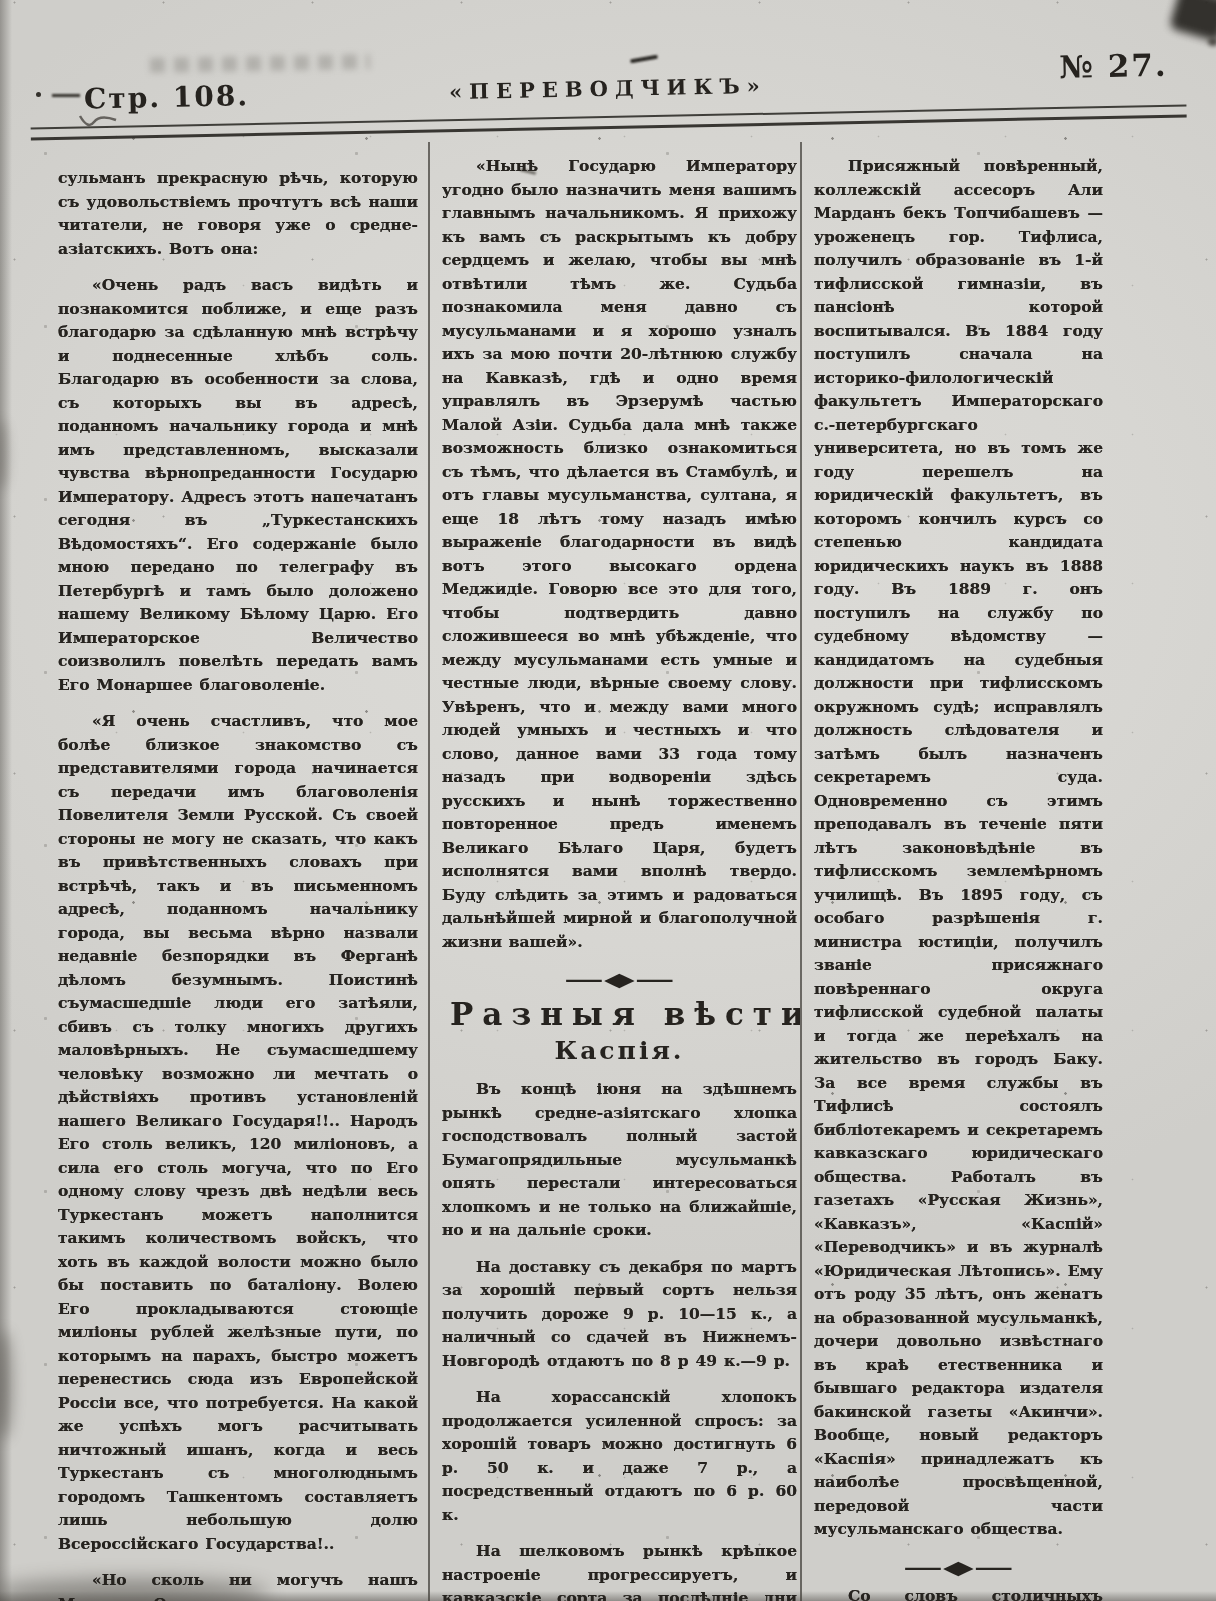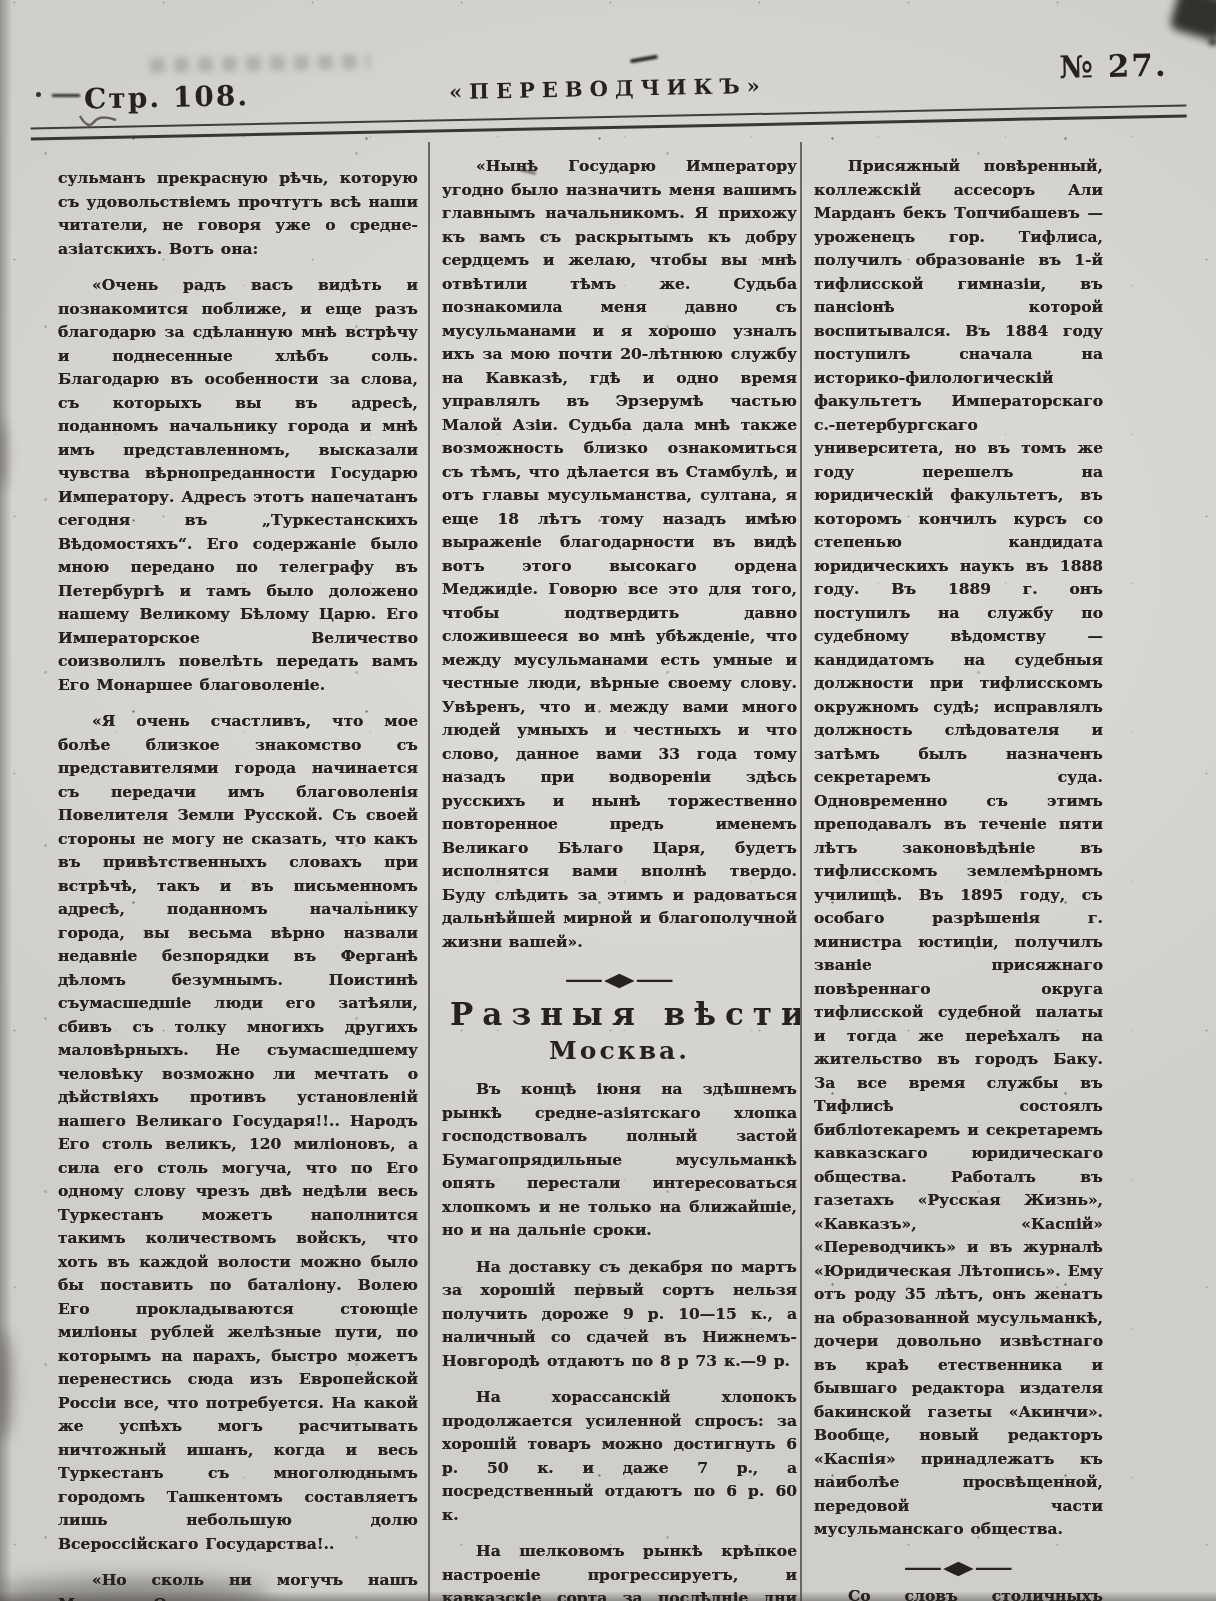--- a/index.html
+++ b/index.html
@@ -125,23 +125,23 @@
       <p class="body-par no-indent">сульманъ прекрасную рѣчь, которую съ удовольствіемъ прочтутъ всѣ наши читатели, не говоря уже о средне-азіатскихъ. Вотъ она:</p>
       <p class="body-par">«Очень радъ васъ видѣть и познакомится поближе, и еще разъ благодарю за сдѣланную мнѣ встрѣчу и поднесенные хлѣбъ соль. Благодарю въ особенности за слова, съ которыхъ вы въ адресѣ, поданномъ начальнику города и мнѣ имъ представленномъ, высказали чувства вѣрнопреданности Государю Императору. Адресъ этотъ напечатанъ сегодня въ „Туркестанскихъ Вѣдомостяхъ“. Его содержаніе было мною передано по телеграфу въ Петербургѣ и тамъ было доложено нашему Великому Бѣлому Царю. Его Императорское Величество соизволилъ повелѣть передать вамъ Его Монаршее благоволеніе.</p>
       <p class="body-par">«Я очень счастливъ, что мое болѣе близкое знакомство съ представителями города начинается съ передачи имъ благоволенія Повелителя Земли Русской. Съ своей стороны не могу не сказать, что какъ въ привѣтственныхъ словахъ при встрѣчѣ, такъ и въ письменномъ адресѣ, поданномъ начальнику города, вы весьма вѣрно назвали недавніе безпорядки въ Ферганѣ дѣломъ безумнымъ. Поистинѣ съумасшедшіе люди его затѣяли, сбивъ съ толку многихъ другихъ маловѣрныхъ. Не съумасшедшему человѣку возможно ли мечтать о дѣйствіяхъ противъ установленій нашего Великаго Государя!!.. Народъ Его столь великъ, 120 миліоновъ, а сила его столь могуча, что по Его одному слову чрезъ двѣ недѣли весь Туркестанъ можетъ наполнится такимъ количествомъ войскъ, что хоть въ каждой волости можно было бы поставить по баталіону. Волею Его прокладываются стоющіе миліоны рублей желѣзные пути, по которымъ на парахъ, быстро можетъ перенестись сюда изъ Европейской Россіи все, что потребуется. На какой же успѣхъ могъ расчитывать ничтожный ишанъ, когда и весь Туркестанъ съ многолюднымъ городомъ Ташкентомъ составляетъ лишь небольшую долю Всероссійскаго Государства!..</p>
       <p class="body-par">«Но сколь ни могучъ нашъ Монархъ, Онъ прежде всего желаетъ, чтобы Его подданные всѣхъ происхожденій и вѣроисповѣданій жили мирно и дружно, работая и богатѣя на пользу свою и своихъ семействъ. Богъ у всѣхъ одинъ, молится же всѣ народности могутъ свободно по-своему, лишь бы молитва шла къ испрошенію благъ мирной жизни Десятки лѣтъ доказали вамъ, насколько русскія власти относятся къ вамъ по братски и не вмѣшиваются въ порядокъ вашей жизни домашней.</p>
     </div>
 
     <div class="col col-2">
       <p class="body-par">«Нынѣ Государю Императору угодно было назначить меня вашимъ главнымъ начальникомъ. Я прихожу къ вамъ съ раскрытымъ къ добру сердцемъ и желаю, чтобы вы мнѣ отвѣтили тѣмъ же. Судьба познакомила меня давно съ мусульманами и я хорошо узналъ ихъ за мою почти 20-лѣтнюю службу на Кавказѣ, гдѣ и одно время управлялъ въ Эрзерумѣ частью Малой Азіи. Судьба дала мнѣ также возможность близко ознакомиться съ тѣмъ, что дѣлается въ Стамбулѣ, и отъ главы мусульманства, султана, я еще 18 лѣтъ тому назадъ имѣю выраженіе благодарности въ видѣ вотъ этого высокаго ордена Меджидіе. Говорю все это для того, чтобы подтвердить давно сложившееся во мнѣ убѣжденіе, что между мусульманами есть умные и честные люди, вѣрные своему слову. Увѣренъ, что и между вами много людей умныхъ и честныхъ и что слово, данное вами 33 года тому назадъ при водвореніи здѣсь русскихъ и нынѣ торжественно повторенное предъ именемъ Великаго Бѣлаго Царя, будетъ исполнятся вами вполнѣ твердо. Буду слѣдить за этимъ и радоваться дальнѣйшей мирной и благополучной жизни вашей».</p>
       <div class="divider"><span class="orn">—◆—</span></div>
       <div class="h-section">Разныя вѣсти.</div>
-      <div class="h-city">Москва.</div>
+      <div class="h-city">Каспія.</div>
       <p class="body-par">Въ концѣ іюня на здѣшнемъ рынкѣ средне-азіятскаго хлопка господствовалъ полный застой Бумагопрядильные мусульманкѣ опять перестали интересоваться хлопкомъ и не только на ближайшіе, но и на дальніе сроки.</p>
-      <p class="body-par">На доставку съ декабря по мартъ за хорошій первый сортъ нельзя получить дороже 9 р. 10—15 к., а наличный со сдачей въ Нижнемъ-Новгородѣ отдаютъ по 8 р 73 к.—9 р.</p>
+      <p class="body-par">На доставку съ декабря по мартъ за хорошій первый сортъ нельзя получить дороже 9 р. 10—15 к., а наличный со сдачей въ Нижнемъ-Новгородѣ отдаютъ по 8 р 49 к.—9 р.</p>
       <p class="body-par">На хорассанскій хлопокъ продолжается усиленной спросъ: за хорошій товаръ можно достигнуть 6 р. 50 к. и даже 7 р., а посредственный отдаютъ по 6 р. 60 к.</p>
       <p class="body-par">На шелковомъ рынкѣ крѣпкое настроеніе прогрессируетъ, и кавказскіе сорта за послѣдніе дни поднялись еще отъ 2 до 3 р. въ пудѣ: основа 28/30 денье въ небольшихъ партіяхъ сдѣлана по 265 р., грежа 13/15 денье по 208—210 р. Маргеланская тонкая основа 175 р. покупатели.</p>
 
     </div>
 
     <div class="col col-3">
       <p class="body-par">Присяжный повѣренный, коллежскій ассесоръ Али Марданъ бекъ Топчибашевъ — уроженецъ гор. Тифлиса, получилъ образованіе въ 1-й тифлисской гимназіи, въ пансіонѣ которой воспитывался. Въ 1884 году поступилъ сначала на историко-филологическій факультетъ Императорскаго с.-петербургскаго университета, но въ томъ же году перешелъ на юридическій факультетъ, въ которомъ кончилъ курсъ со степенью кандидата юридическихъ наукъ въ 1888 году. Въ 1889 г. онъ поступилъ на службу по судебному вѣдомству — кандидатомъ на судебныя должности при тифлисскомъ окружномъ судѣ; исправлялъ должность слѣдователя и затѣмъ былъ назначенъ секретаремъ суда. Одновременно съ этимъ преподавалъ въ теченіе пяти лѣтъ законовѣдѣніе въ тифлисскомъ землемѣрномъ училищѣ. Въ 1895 году, съ особаго разрѣшенія г. министра юстиціи, получилъ званіе присяжнаго повѣреннаго округа тифлисской судебной палаты и тогда же переѣхалъ на жительство въ городъ Баку. За все время службы въ Тифлисѣ состоялъ библіотекаремъ и секретаремъ кавказскаго юридическаго общества. Работалъ въ газетахъ «Русская Жизнь», «Кавказъ», «Каспій» «Переводчикъ» и въ журналѣ «Юридическая Лѣтопись». Ему отъ роду 35 лѣтъ, онъ женатъ на образованной мусульманкѣ, дочери довольно извѣстнаго въ краѣ етественника и бывшаго редактора издателя бакинской газеты «Акинчи». Вообще, новый редакторъ «Каспія» принадлежатъ къ наиболѣе просвѣщенной, передовой части мусульманскаго общества.</p>
       <div class="divider"><span class="orn">—◆—</span></div>
       <p class="body-par">Со словъ столичныхъ газетъ «Кавказъ» передаетъ, что для духовныхъ лицъ магометанскаго исповѣданія выработаны новыя правила относительно образовательнаго ценза при поступленіи ихъ на службу. По этимъ правиламъ, отъ кандидатовъ на должности муллъ, при опредѣленіи ихъ, будутъ требоваться свидѣтельства уѣздныхъ училищныхъ совѣтовъ о знаніи ими русской разговорной рѣчи.</p>
       <p class="body-par">Такъ какъ въ округѣ Оренбургскаго магометанскаго духовнаго собранія цензъ этотъ введенъ уже нѣсколько лѣтъ тому назадъ, то теперь дѣло можетъ касатся Крыма и Кавказскаго края. Ввиду этаго не мѣшало бы теперь же озаботиться кому слѣдуетъ о такихъ учрежденіяхъ, гдѣ бы могли подготовляться кандидаты въ муллы.</p>

